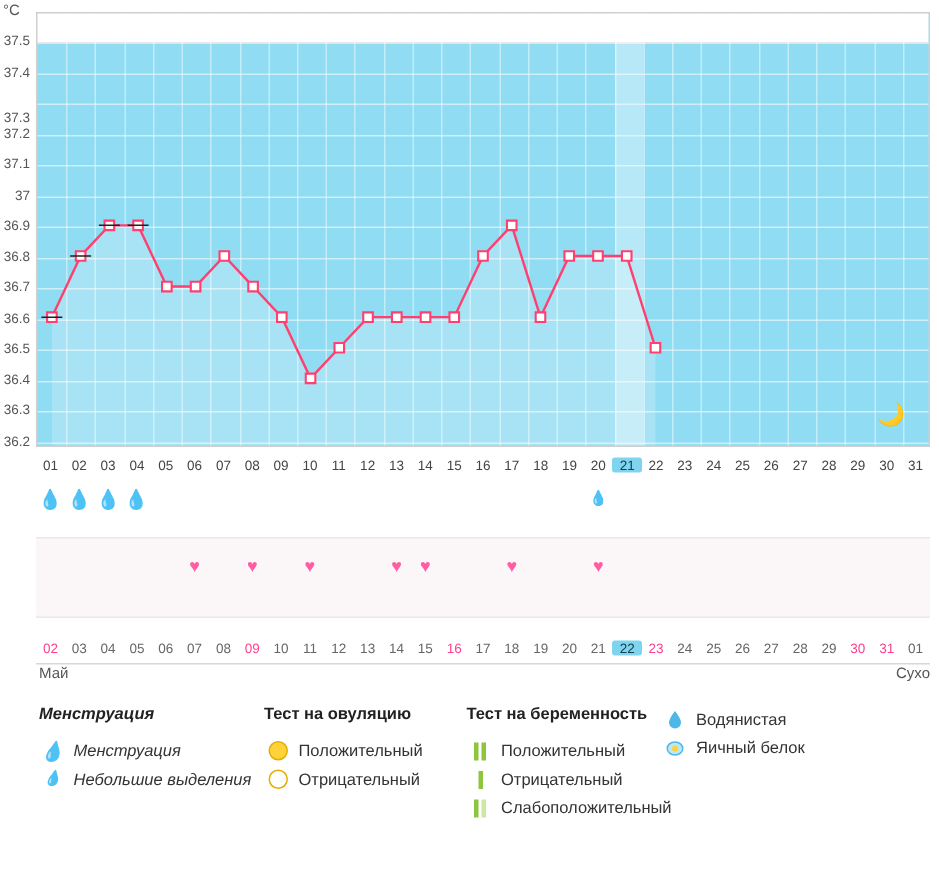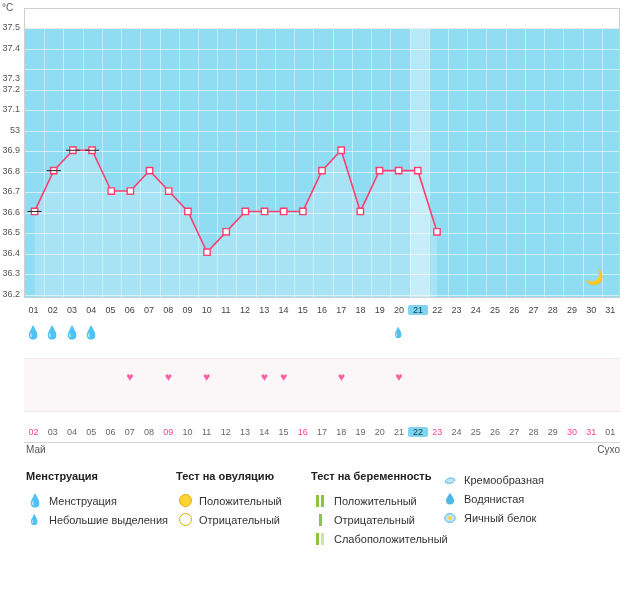--- a/index.html
+++ b/index.html
@@ -43,21 +43,21 @@
   .date-lbl{position:absolute;width:20px;text-align:center;font-size:9px;top:0;color:#666;}
   .date-lbl.pink{color:#ff3f8e;}
   .date-lbl.sel{background:#7fd4ef;color:#16414f;border-radius:2px;}
   .month-left{position:absolute;left:26px;top:444px;font-size:10px;color:#555;}
   .month-right{position:absolute;right:6px;top:444px;font-size:10px;color:#555;}
   .axis-rule{position:absolute;left:24px;top:442px;width:596px;height:1px;background:#d8d8d8;}
 
   
   .legend{position:absolute;left:0;top:470px;width:626px;height:125px;}
   .lg-col{position:absolute;top:0;}
-  .lg-col.c1{left:26px;width:150px;}
+  .lg-col.c1{left:26px;width:150px;font-style:italic;}
   .lg-col.c2{left:176px;width:135px;}
   .lg-col.c3{left:311px;width:130px;}
   .lg-col.c4{left:441px;width:180px;}
   .lg-title{font-weight:bold;font-size:11px;color:#222;margin-bottom:9px;}
   .lg-item{display:flex;align-items:center;height:19px;font-size:11px;color:#333;}
   .lg-ic{width:18px;display:flex;justify-content:center;align-items:center;margin-right:5px;flex:0 0 18px;}
 
   .ic-drop{color:#ef4b5f;font-size:13px;line-height:1;}
   .ic-drop.small{font-size:10px;}
   .dot-yellow{width:11px;height:11px;border-radius:50%;background:#ffd23a;border:1px solid #e3ae00;}
@@ -73,21 +73,21 @@
 
   <div class="chart-wrap">
     <div class="y-axis">
       <span class="y-unit">°C</span>
       <div id="yticks">
           <div class="y-tick" style="top: 27px;">37.5</div>
           <div class="y-tick" style="top: 47.5385px;">37.4</div>
           <div class="y-tick" style="top: 68.0769px; margin-top: 10px;">37.3</div>
           <div class="y-tick" style="top: 88.6154px;">37.2</div>
           <div class="y-tick" style="top: 109.154px;">37.1</div>
-          <div class="y-tick" style="top: 129.692px;">53</div>
+          <div class="y-tick" style="top: 129.692px;">37</div>
           <div class="y-tick" style="top: 150.231px;">36.9</div>
           <div class="y-tick" style="top: 170.769px;">36.8</div>
           <div class="y-tick" style="top: 191.308px;">36.7</div>
           <div class="y-tick" style="top: 211.846px;">36.6</div>
           <div class="y-tick" style="top: 232.385px;">36.5</div>
           <div class="y-tick" style="top: 252.923px;">36.4</div>
           <div class="y-tick" style="top: 273.462px;">36.3</div>
           <div class="y-tick" style="top: 294px;">36.2</div>
         </div>
     </div>
@@ -325,28 +325,20 @@
               <i class="faint"></i>
             </span>
           </span>
         <span>Слабоположительный</span>
       </div>
     </div>
 
     <div class="lg-col c4">
       <div class="lg-item">
         <span class="lg-ic">
-          <svg width="12" height="10" viewBox="0 0 12 10">
-              <path d="M1 7 C3 2 9 2 11 5 C9 9 3 9 1 7 Z" fill="#bfe6f7" stroke="#4db8e8" stroke-width="1"></path>
-            </svg>
-        </span>
-        <span>Кремообразная</span>
-      </div>
-      <div class="lg-item">
-        <span class="lg-ic">
           <svg width="10" height="13" viewBox="0 0 10 13">
               <path d="M5 1 C5 1 9 6 9 8.6 A4 4 0 0 1 1 8.6 C1 6 5 1 5 1 Z" fill="#4db8e8"></path>
             </svg>
         </span>
         <span>Водянистая</span>
       </div>
       <div class="lg-item">
         <span class="lg-ic">
           <svg width="12" height="12" viewBox="0 0 12 12">
               <ellipse cx="6" cy="6" rx="5.2" ry="4.4" fill="#bfe6f7" stroke="#4db8e8" stroke-width="1"></ellipse>

